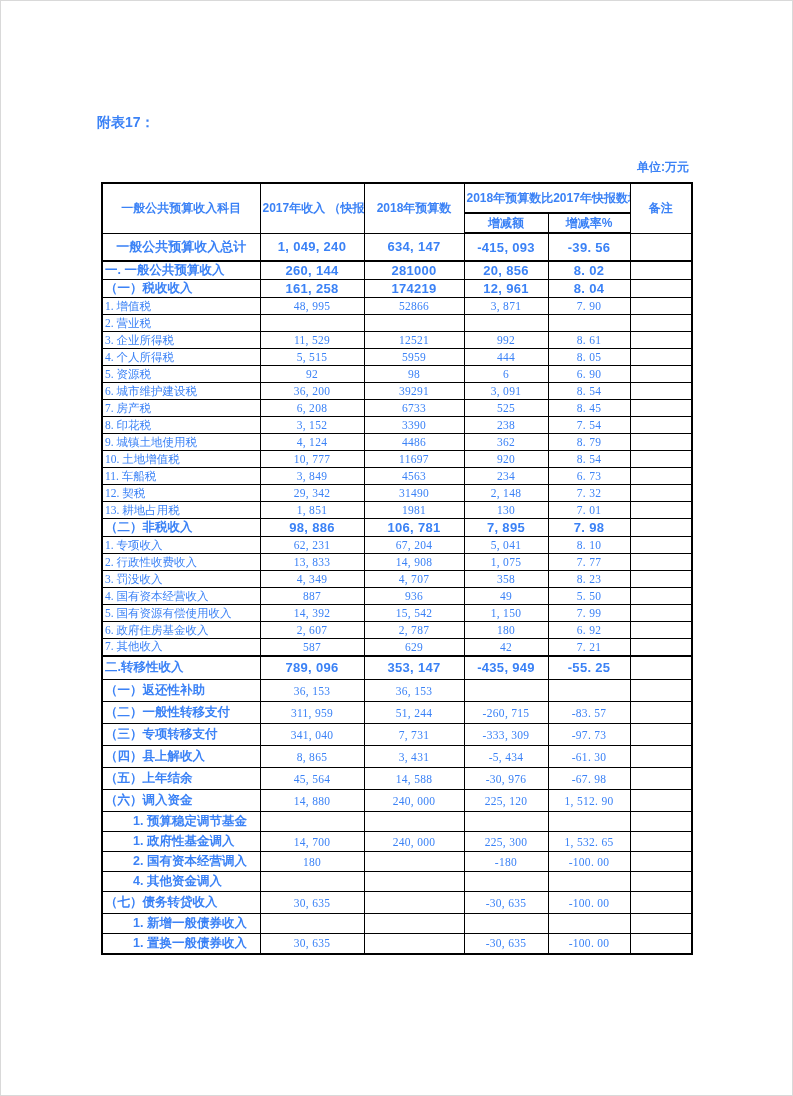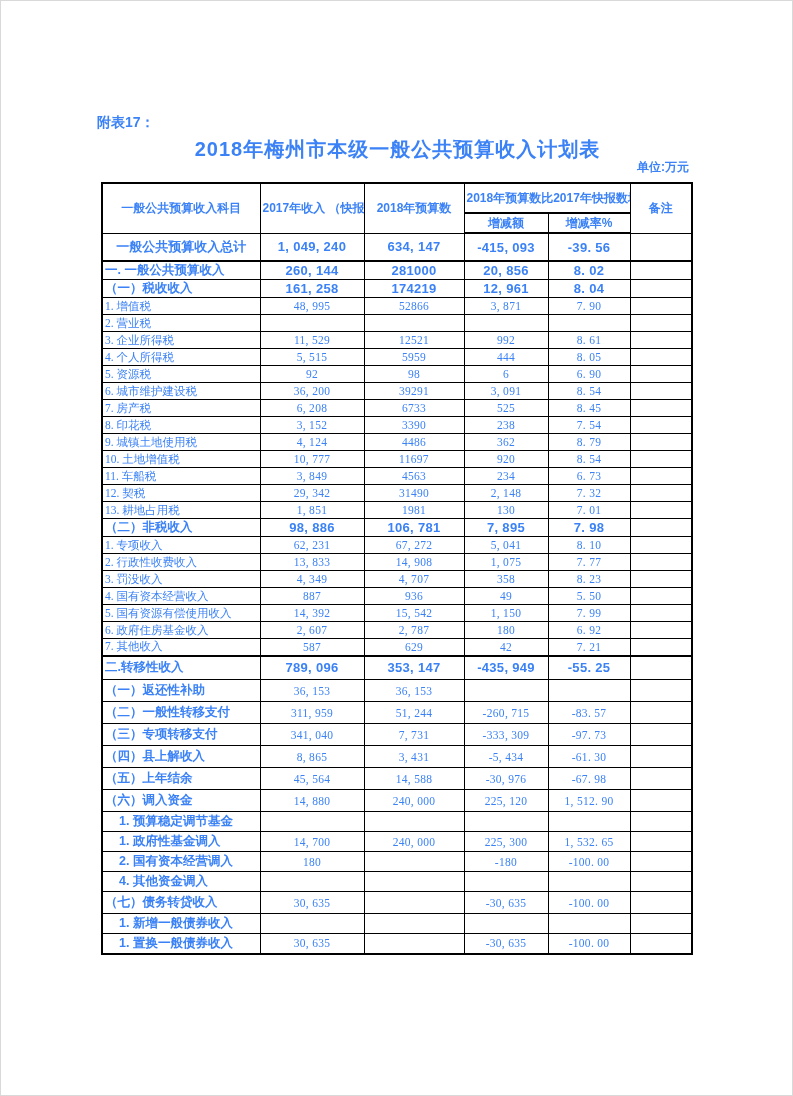--- a/index.html
+++ b/index.html
@@ -94,40 +94,39 @@
     font-family: "Liberation Sans", sans-serif;
     font-weight: bold;
     font-size: 12.5px;
   }
   tr.r-total td.num, tr.r-section td.num, tr.r-subsection td.num, tr.r-section2 td.num {
     font-family: "Liberation Sans", sans-serif;
     font-weight: bold;
     font-size: 13px;
   }
   tr.r-total td.lab { font-size: 13px; }
-  tr.r-subitem td.lab { padding-left: 16px; }
+  tr.r-subitem td.lab { padding-left: 30px; }
 
   .page-number {
     position: absolute;
     left: 0;
     top: 983px;
     width: 793px;
     text-align: center;
     font-family: "Liberation Serif", serif;
     font-size: 15px;
   }
 </style>
 </head>
 <body>
 
 <div class="page">
 
   <div class="attachment-label">附表17：</div>
 
-  <div class="doc-title">2018年梅州市本级一般公共预算收入计划表</div>
 
   <div class="unit-note">单位:万元</div>
 
   <table class="budget">
     <colgroup>
       <col style="width:158px">
       <col style="width:104px">
       <col style="width:100px">
       <col style="width:84px">
       <col style="width:82px">
@@ -279,21 +278,21 @@
           <td class="lab">（二）非税收入</td>
           <td class="num">98, 886</td>
           <td class="num">106, 781</td>
           <td class="num">7, 895</td>
           <td class="num">7. 98</td>
           <td class="num"></td>
         </tr>
         <tr class="r-item">
           <td class="lab">1. 专项收入</td>
           <td class="num">62, 231</td>
-          <td class="num">67, 272</td>
+          <td class="num">67, 204</td>
           <td class="num">5, 041</td>
           <td class="num">8. 10</td>
           <td class="num"></td>
         </tr>
         <tr class="r-item">
           <td class="lab">2. 行政性收费收入</td>
           <td class="num">13, 833</td>
           <td class="num">14, 908</td>
           <td class="num">1, 075</td>
           <td class="num">7. 77</td>

